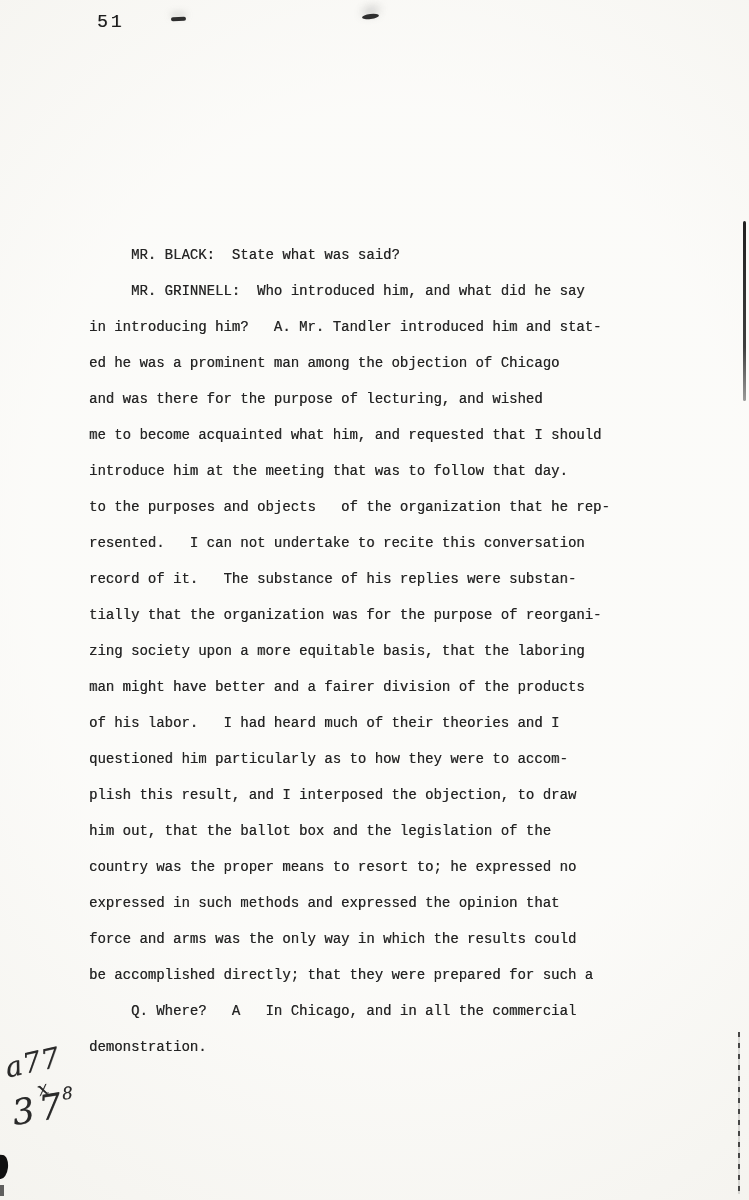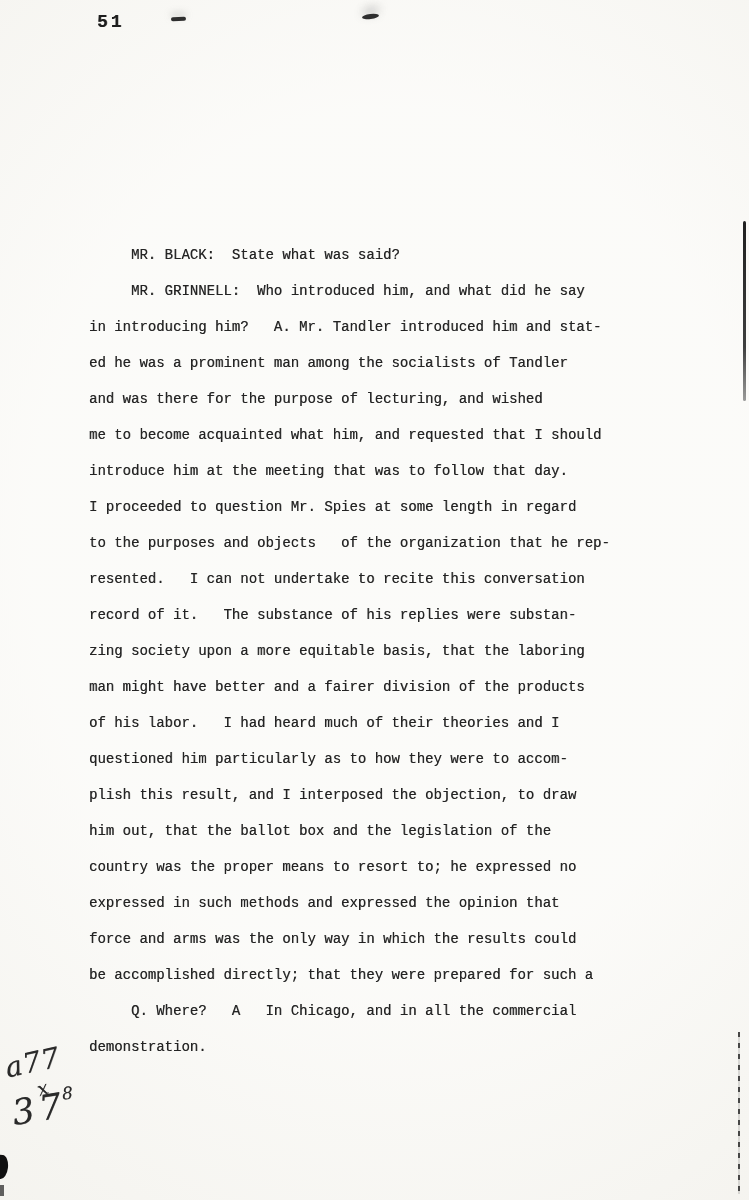--- a/index.html
+++ b/index.html
@@ -15,21 +15,21 @@
     background:
       radial-gradient(ellipse 120% 90% at 52% 45%, rgba(255,255,255,0.55) 40%, rgba(230,228,220,0.45) 100%),
       #f7f6f1;
     font-family: "Liberation Mono", monospace;
   }
   .page-number {
     position: absolute;
     top: 12px;
     left: 97px;
     font-size: 18px;
-    font-weight: bold;
+    font-weight: normal;
     letter-spacing: 3px;
     color: #1d1d1d;
     text-shadow: 0.4px 0.4px 0.5px rgba(30,30,30,0.55);
   }
   .text-block {
     position: absolute;
     left: 89px;
     top: 237px;
     width: 640px;
   }
@@ -149,28 +149,28 @@
   <div class="smudge smudge-2"></div>
   <div class="edge-line-top"></div>
   <div class="edge-line-bottom"></div>
   <div class="left-blob"></div>
   <div class="left-tick"></div>
 
   <div class="text-block">
     <div class="line">     MR. BLACK:  State what was said?</div>
     <div class="line">     MR. GRINNELL:  Who introduced him, and what did he say</div>
     <div class="line">in introducing him?   A. Mr. Tandler introduced him and stat-</div>
-    <div class="line">ed he was a prominent man among the socialists of Tandler</div>
+    <div class="line">ed he was a prominent man among the objection of Chicago</div>
     <div class="line">and was there for the purpose of lecturing, and wished</div>
     <div class="line">me to become acquainted what him, and requested that I should</div>
     <div class="line">introduce him at the meeting that was to follow that day.</div>
-    <div class="line">I proceeded to question Mr. Spies at some length in regard</div>
     <div class="line">to the purposes and objects   of the organization that he rep-</div>
     <div class="line">resented.   I can not undertake to recite this conversation</div>
     <div class="line">record of it.   The substance of his replies were substan-</div>
+    <div class="line">tially that the organization was for the purpose of reorgani-</div>
     <div class="line">zing society upon a more equitable basis, that the laboring</div>
     <div class="line">man might have better and a fairer division of the products</div>
     <div class="line">of his labor.   I had heard much of their theories and I</div>
     <div class="line">questioned him particularly as to how they were to accom-</div>
     <div class="line">plish this result, and I interposed the objection, to draw</div>
     <div class="line">him out, that the ballot box and the legislation of the</div>
     <div class="line">country was the proper means to resort to; he expressed no</div>
     <div class="line">expressed in such methods and expressed the opinion that</div>
     <div class="line">force and arms was the only way in which the results could</div>
     <div class="line">be accomplished directly; that they were prepared for such a</div>

